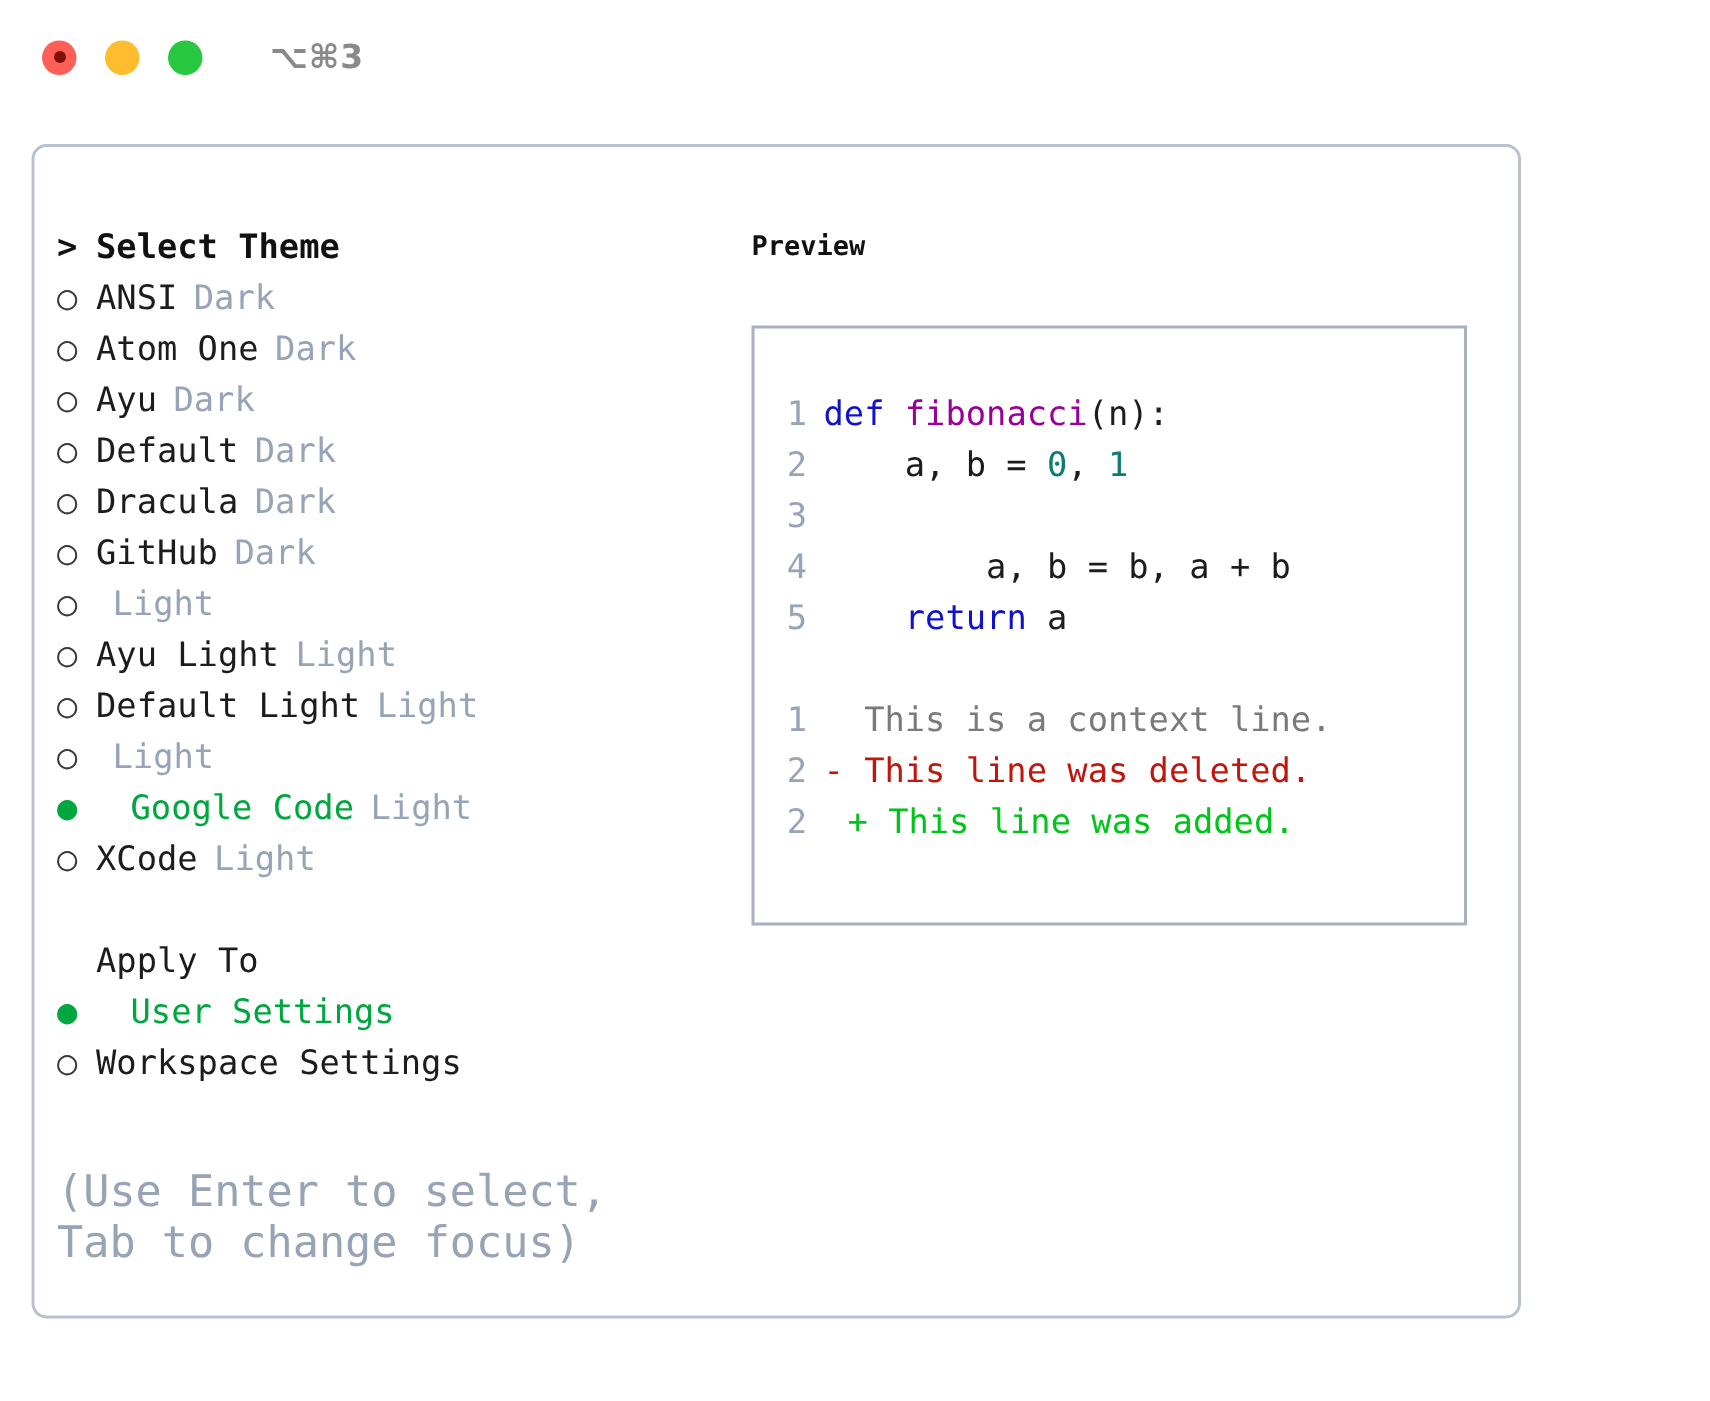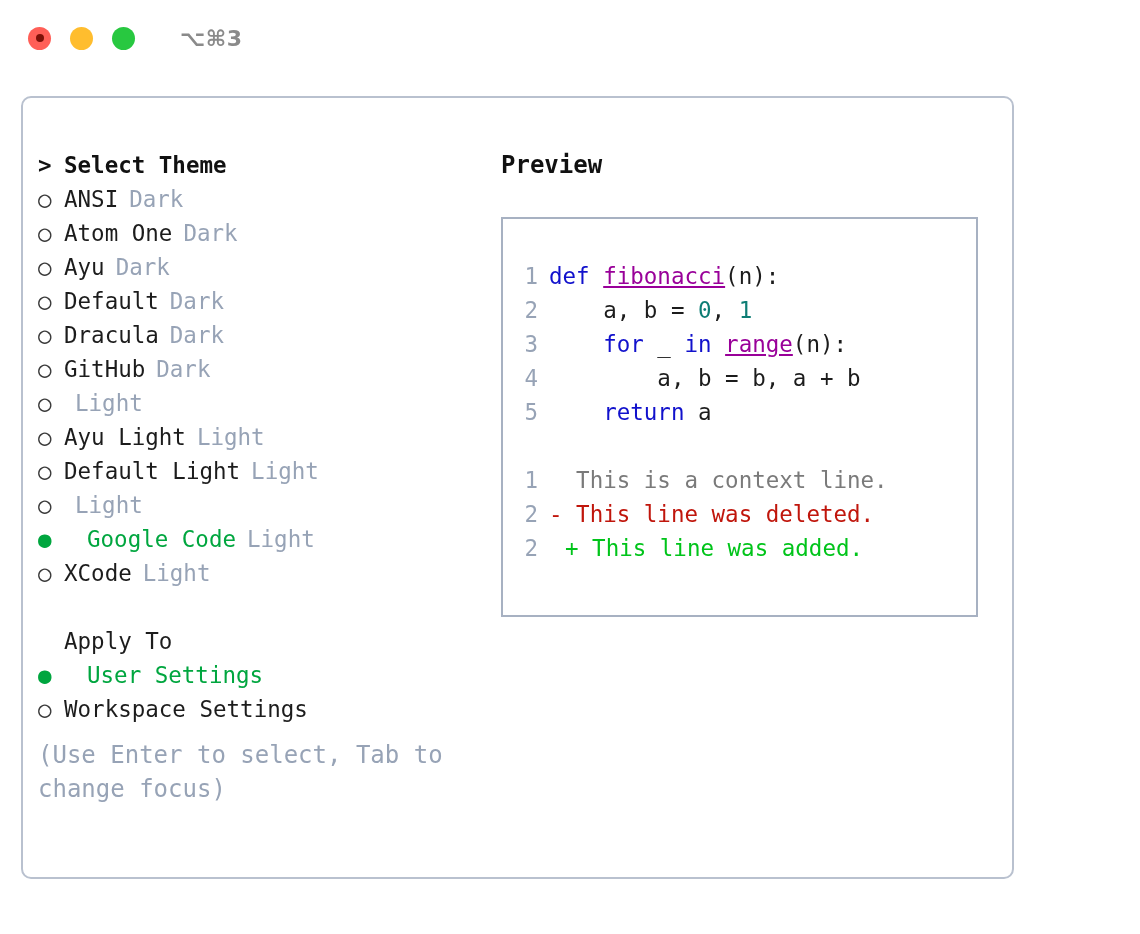--- a/index.html
+++ b/index.html
@@ -113,36 +113,36 @@
   .tag {
     color: #97a3b6;
     margin-left: 11px;
   }
 
   .spacer-row { height: 34px; }
 
   .hint {
     position: absolute;
     left: 15px;
-    top: 640px;
+    top: 679px;
     width: 420px;
-    font-size: 24px;
+    font-size: 29px;
     line-height: 34px;
     color: #97a3b6;
   }
 
   
   .right-col {
     position: absolute;
     left: 478px;
     top: 50px;
     width: 490px;
   }
   .preview-title {
-    font-size: 24px;
+    font-size: 18px;
     font-weight: 700;
     color: #111111;
     line-height: 34px;
   }
 
   .preview-box {
     margin-top: 35px;
     width: 477px;
     height: 400px;
     border: 2px solid #a7b1c2;
@@ -162,21 +162,21 @@
     text-align: right;
     color: #97a3b6;
     padding-right: 11px;
   }
   .code-text { color: #1c1c1c; }
 
   .blank-line { height: 34px; }
 
   
   .tk-kw   { color: #1111cc; }
-  .tk-fn   { color: #990099; text-decoration: underline; }
+  .tk-fn   { color: #990099; }
   .tk-num  { color: #0d7d74; }
   .tk-plain{ color: #1c1c1c; }
 
   .diff-ctx { color: #7a7a7a; }
   .diff-del { color: #c0160c; }
   .diff-add { color: #00c41a; margin-left: 16px; }
 </style>
 </head>
 <body>
 
@@ -285,21 +285,21 @@
 
       <div class="hint">(Use Enter to select, Tab to change focus)</div>
 
       <div class="right-col">
         <div class="preview-title">Preview</div>
 
         <div class="preview-box">
           <div id="code-block">
               <div class="code-line"><span class="lineno">1</span><span class="code-text"><span class="tk-kw">def </span><span class="tk-fn">fibonacci</span><span class="tk-plain">(n):</span></span></div>
               <div class="code-line"><span class="lineno">2</span><span class="code-text"><span class="tk-plain">    a, b = </span><span class="tk-num">0</span><span class="tk-plain">, </span><span class="tk-num">1</span></span></div>
-              <div class="code-line"><span class="lineno">3</span><span class="code-text"><span class="tk-plain">    </span><span class="tk-kw">for</span><span class="tk-plain"> _ </span><span class="tk-kw">in</span><span class="tk-plain"> </span><span class="tk-fn">range</span><span class="tk-plain">(n):</span></span></div>
+              <div class="code-line"><span class="lineno">3</span></div>
               <div class="code-line"><span class="lineno">4</span><span class="code-text"><span class="tk-plain">        a, b = b, a + b</span></span></div>
               <div class="code-line"><span class="lineno">5</span><span class="code-text"><span class="tk-plain">    </span><span class="tk-kw">return</span><span class="tk-plain"> a</span></span></div>
             </div>
           <div class="blank-line"></div>
           <div id="diff-block">
               <div class="code-line"><span class="lineno">1</span><span class="diff-ctx">  This is a context line.</span></div>
               <div class="code-line"><span class="lineno">2</span><span class="diff-del">- This line was deleted.</span></div>
               <div class="code-line"><span class="lineno">2</span><span class="diff-add">+ This line was added.</span></div>
             </div>
         </div>

